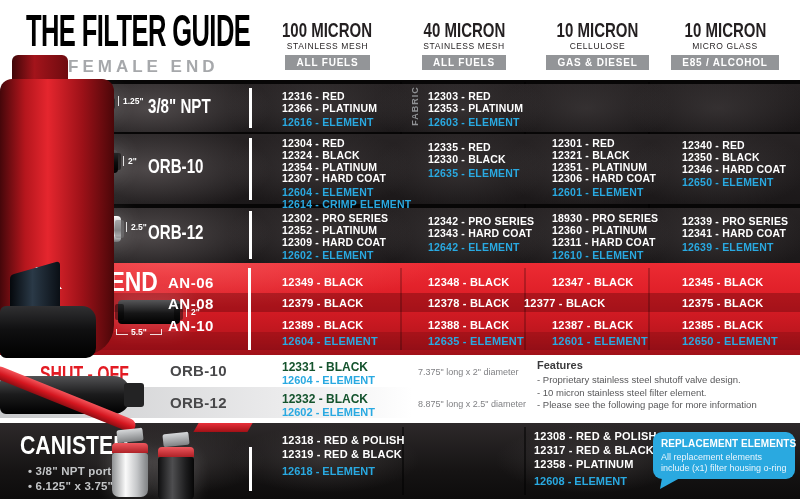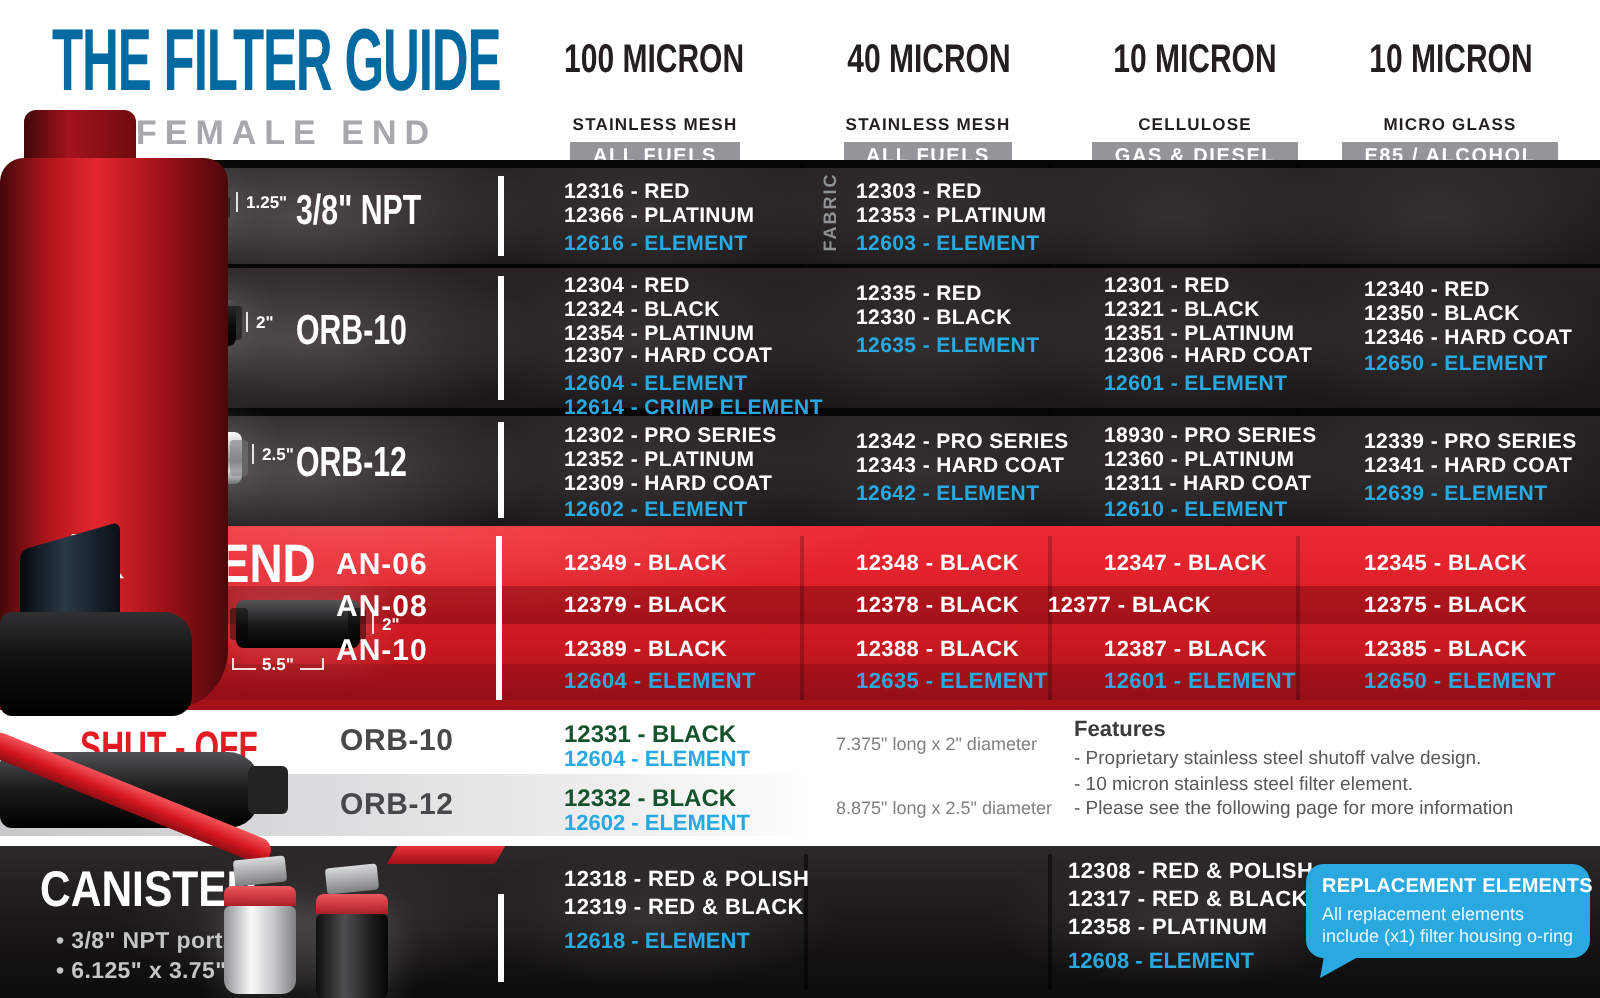--- a/index.html
+++ b/index.html
@@ -1,28 +1,28 @@
 <!DOCTYPE html>
 <html><head>
 <meta charset="utf-8">
 <style>
   html,body{margin:0;padding:0;background:#e8e8e8;}
   .page{position:relative;width:800px;height:499px;background:#ffffff;overflow:hidden;
         font-family:"Liberation Sans",sans-serif;-webkit-font-smoothing:antialiased;}
   
-  .title{position:absolute;left:26px;top:6px;white-space:nowrap;color:#0369a1;
+  .title{position:absolute;left:26px;top:6px;white-space:nowrap;color:#000000;
          font-size:44px;font-weight:900;letter-spacing:-1px;}
   .sxl{display:inline-block;transform:scaleX(.58);transform-origin:0 50%;}
   .subtitle{position:absolute;left:68px;top:57px;font-size:17px;font-weight:bold;
             color:#a6a8ab;letter-spacing:4px;}
   .colhead{position:absolute;top:20px;text-align:center;color:#231f20;}
   .ch1{left:255px;width:145px}.ch2{left:398px;width:132px}.ch3{left:530px;width:135px}.ch4{left:655px;width:140px}
   .micron{font-size:20px;font-weight:900;white-space:nowrap;line-height:20px;}
   .sxc{display:inline-block;transform:scaleX(.75);transform-origin:50% 50%;}
-  .media{font-size:8.5px;font-weight:bold;letter-spacing:.6px;margin-top:17px;}
+  .media{font-size:8.5px;font-weight:normal;letter-spacing:.6px;margin-top:1px;}
   .badge{display:inline-block;margin-top:4px;background:#939598;color:#fff;font-size:10px;
          font-weight:bold;letter-spacing:.8px;padding:2px 11px;}
   
   .fsec{position:absolute;left:30px;top:80px;width:770px;height:183px;background:#070606;}
   .frow{position:absolute;left:0;width:770px;
         background:
           radial-gradient(ellipse 170px 60px at 120px 50%, rgba(94,88,89,.75), rgba(0,0,0,0) 72%),
           radial-gradient(ellipse 130px 55px at 290px 50%, rgba(72,67,68,.55), rgba(0,0,0,0) 72%),
           radial-gradient(ellipse 120px 55px at 430px 50%, rgba(72,67,68,.5), rgba(0,0,0,0) 72%),
           radial-gradient(ellipse 120px 55px at 556px 50%, rgba(72,67,68,.5), rgba(0,0,0,0) 72%),

